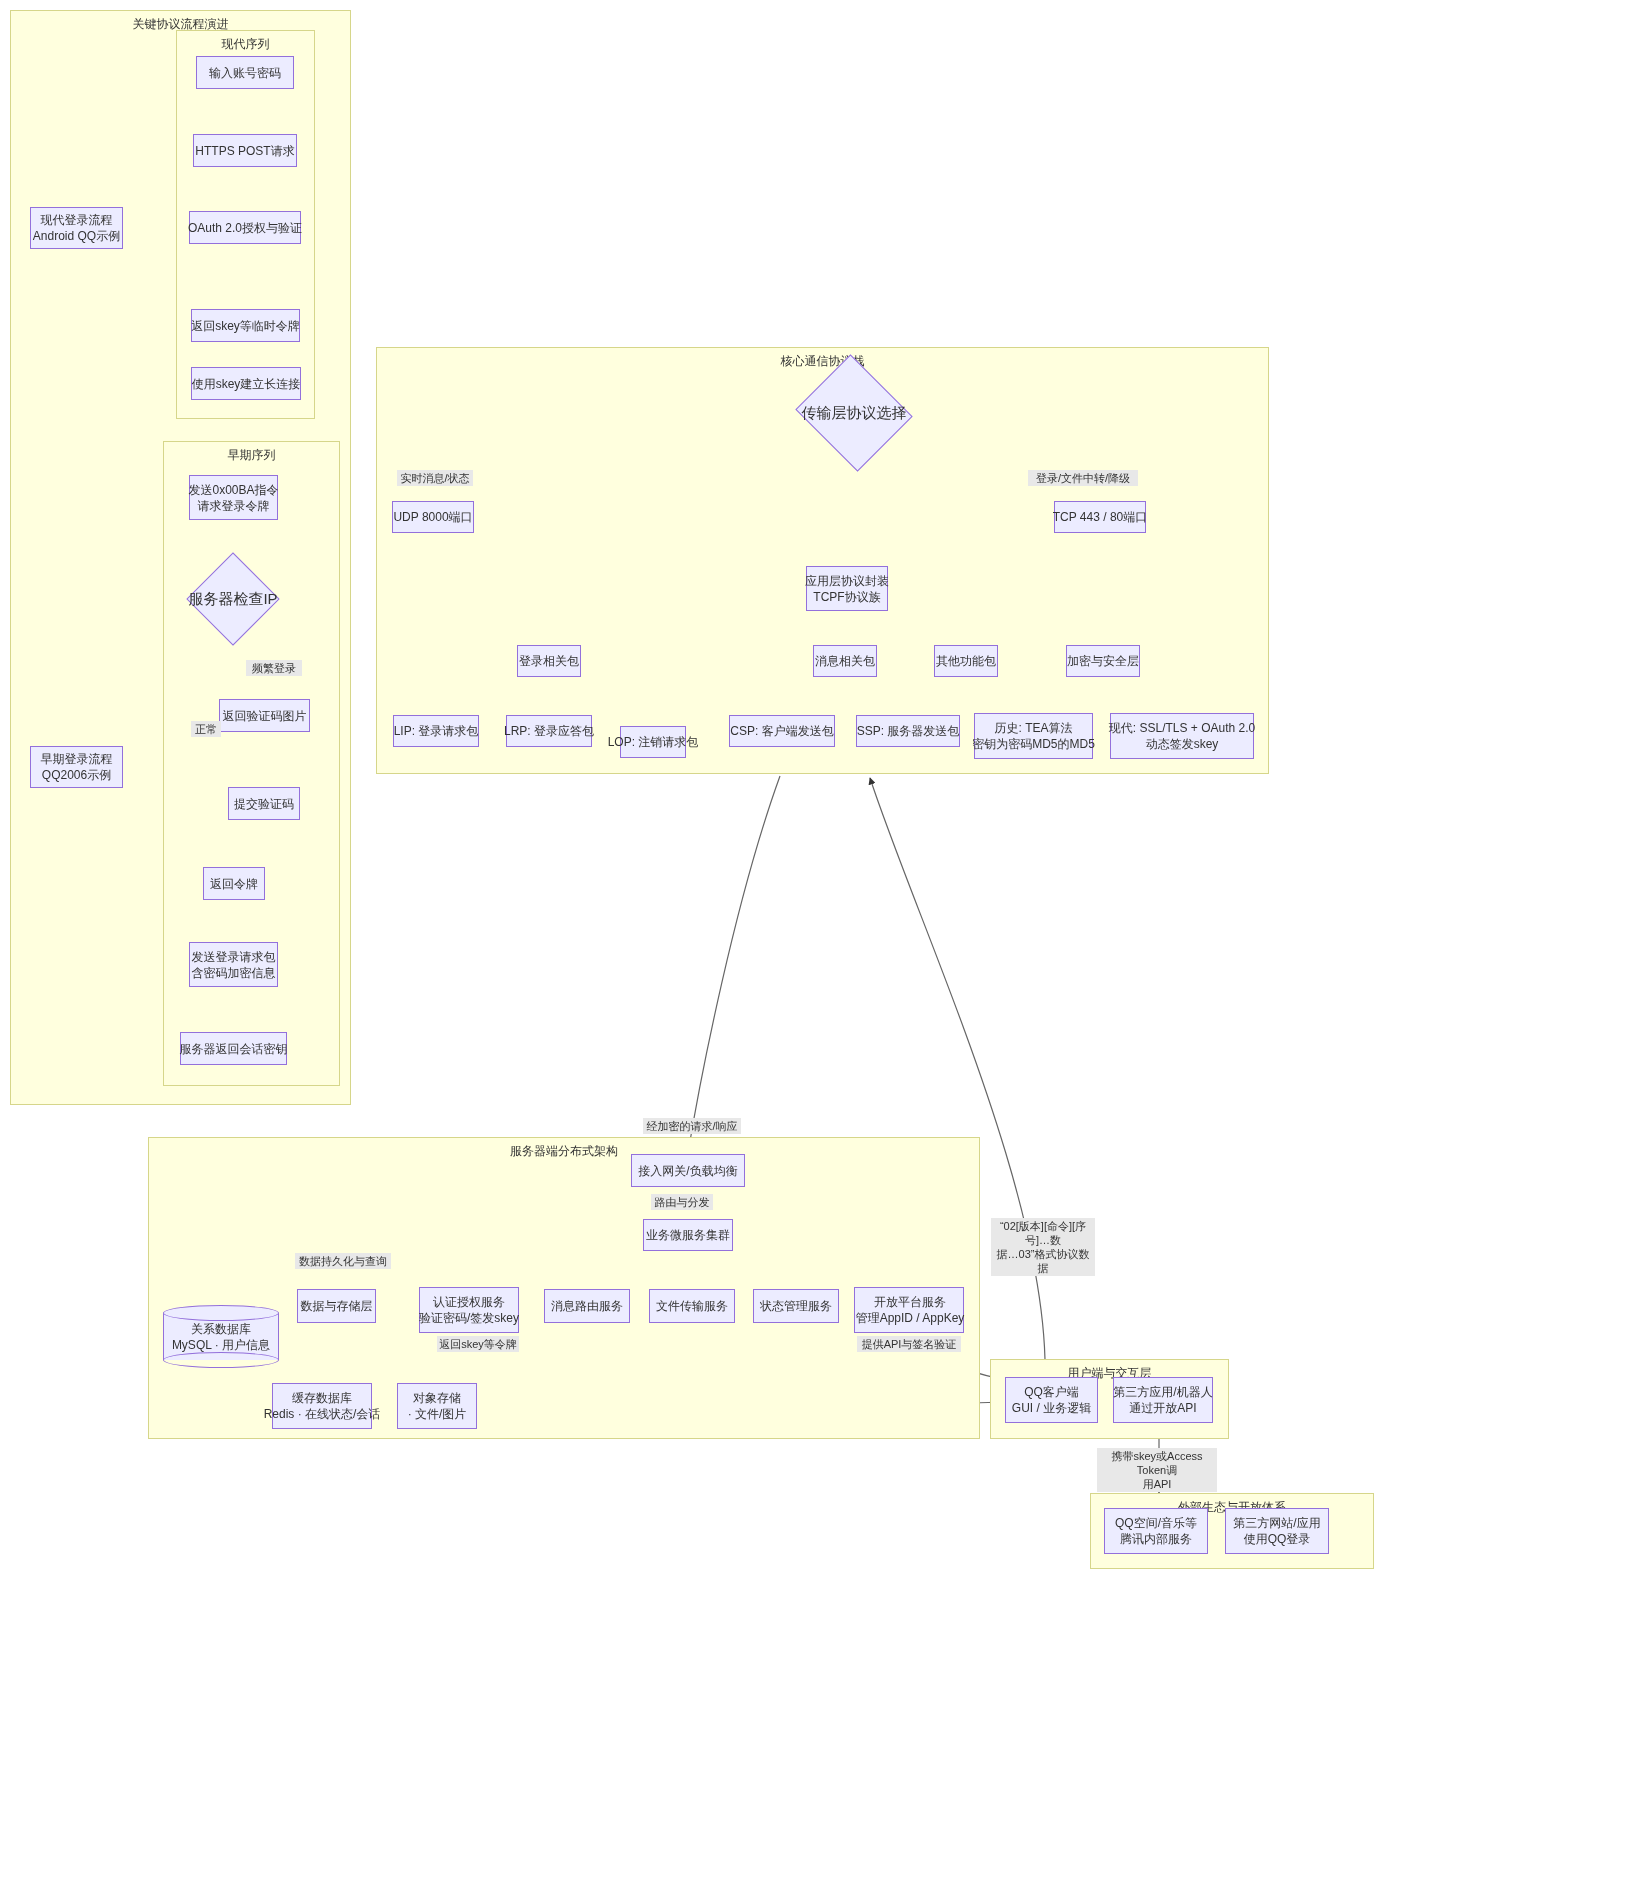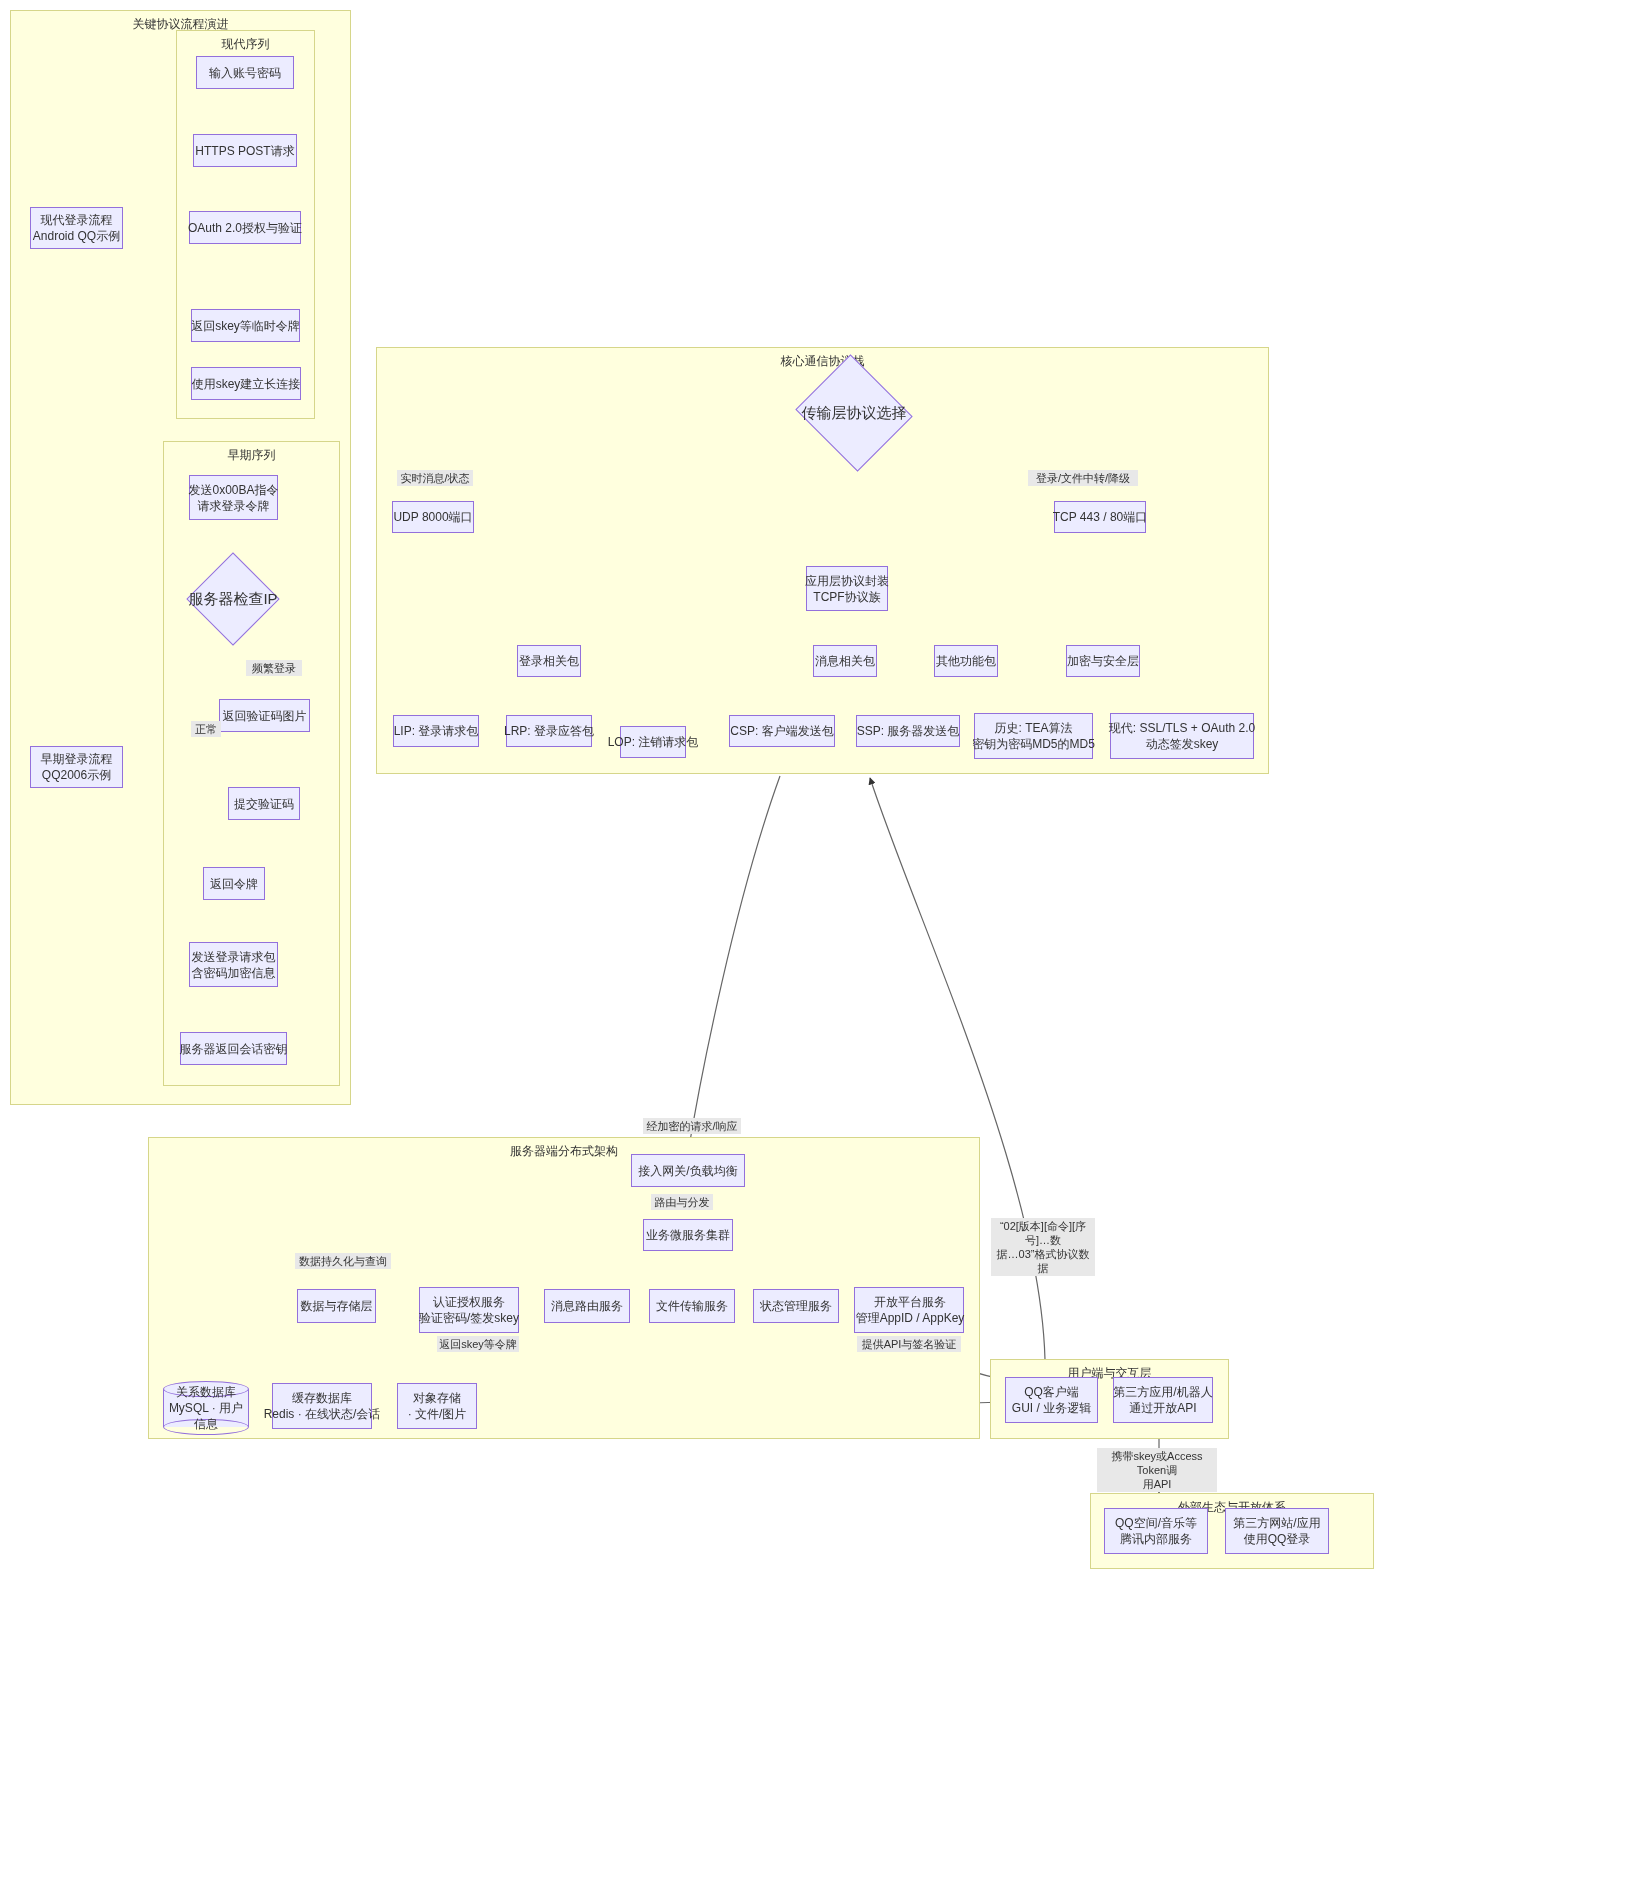--- a/index.html
+++ b/index.html
@@ -299,21 +299,21 @@
     <span class="l">状态管理服务</span>
   </div>
   <div class="node" style="left:854px;top:1287px;width:110px;height:46px;flex-direction:column;padding-left:6px;">
     <span class="l">开放平台服务</span>
     <span class="l">管理AppID / AppKey</span>
   </div>
 
   <div class="edge-label" style="left:437px;top:1336px;width:82px;">返回skey等令牌</div>
   <div class="edge-label" style="left:857px;top:1336px;width:104px;">提供API与签名验证</div>
 
-  <div class="cyl" style="left:163px;top:1381px;width:86px;height:54px;">
+  <div class="cyl" style="left:163px;top:1305px;width:86px;height:63px;padding-left:30px;">
     <div class="body"></div>
     <div class="top"></div>
     <div class="bot"></div>
     <div class="txt">
       <span>关系数据库</span>
       <span>MySQL · 用户信息</span>
     </div>
   </div>
 
   <div class="node" style="left:272px;top:1383px;width:100px;height:46px;flex-direction:column;">

